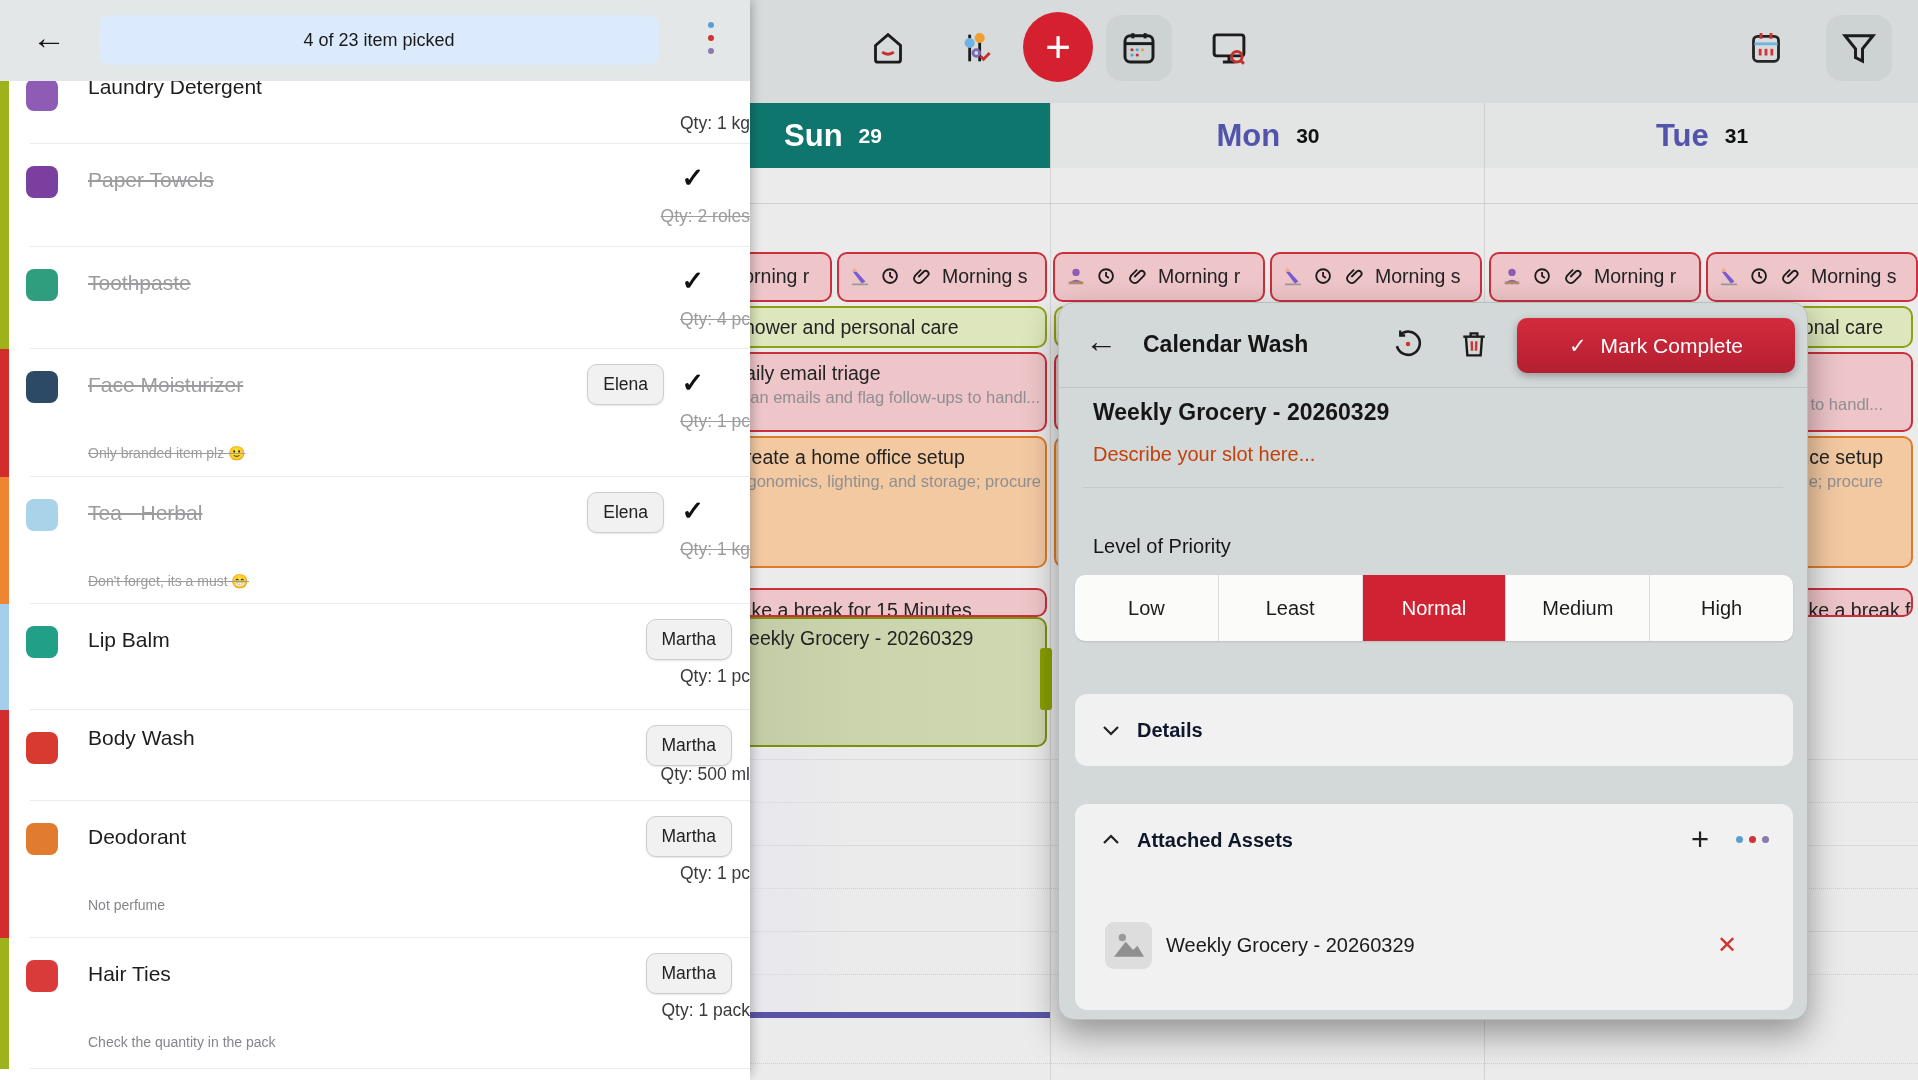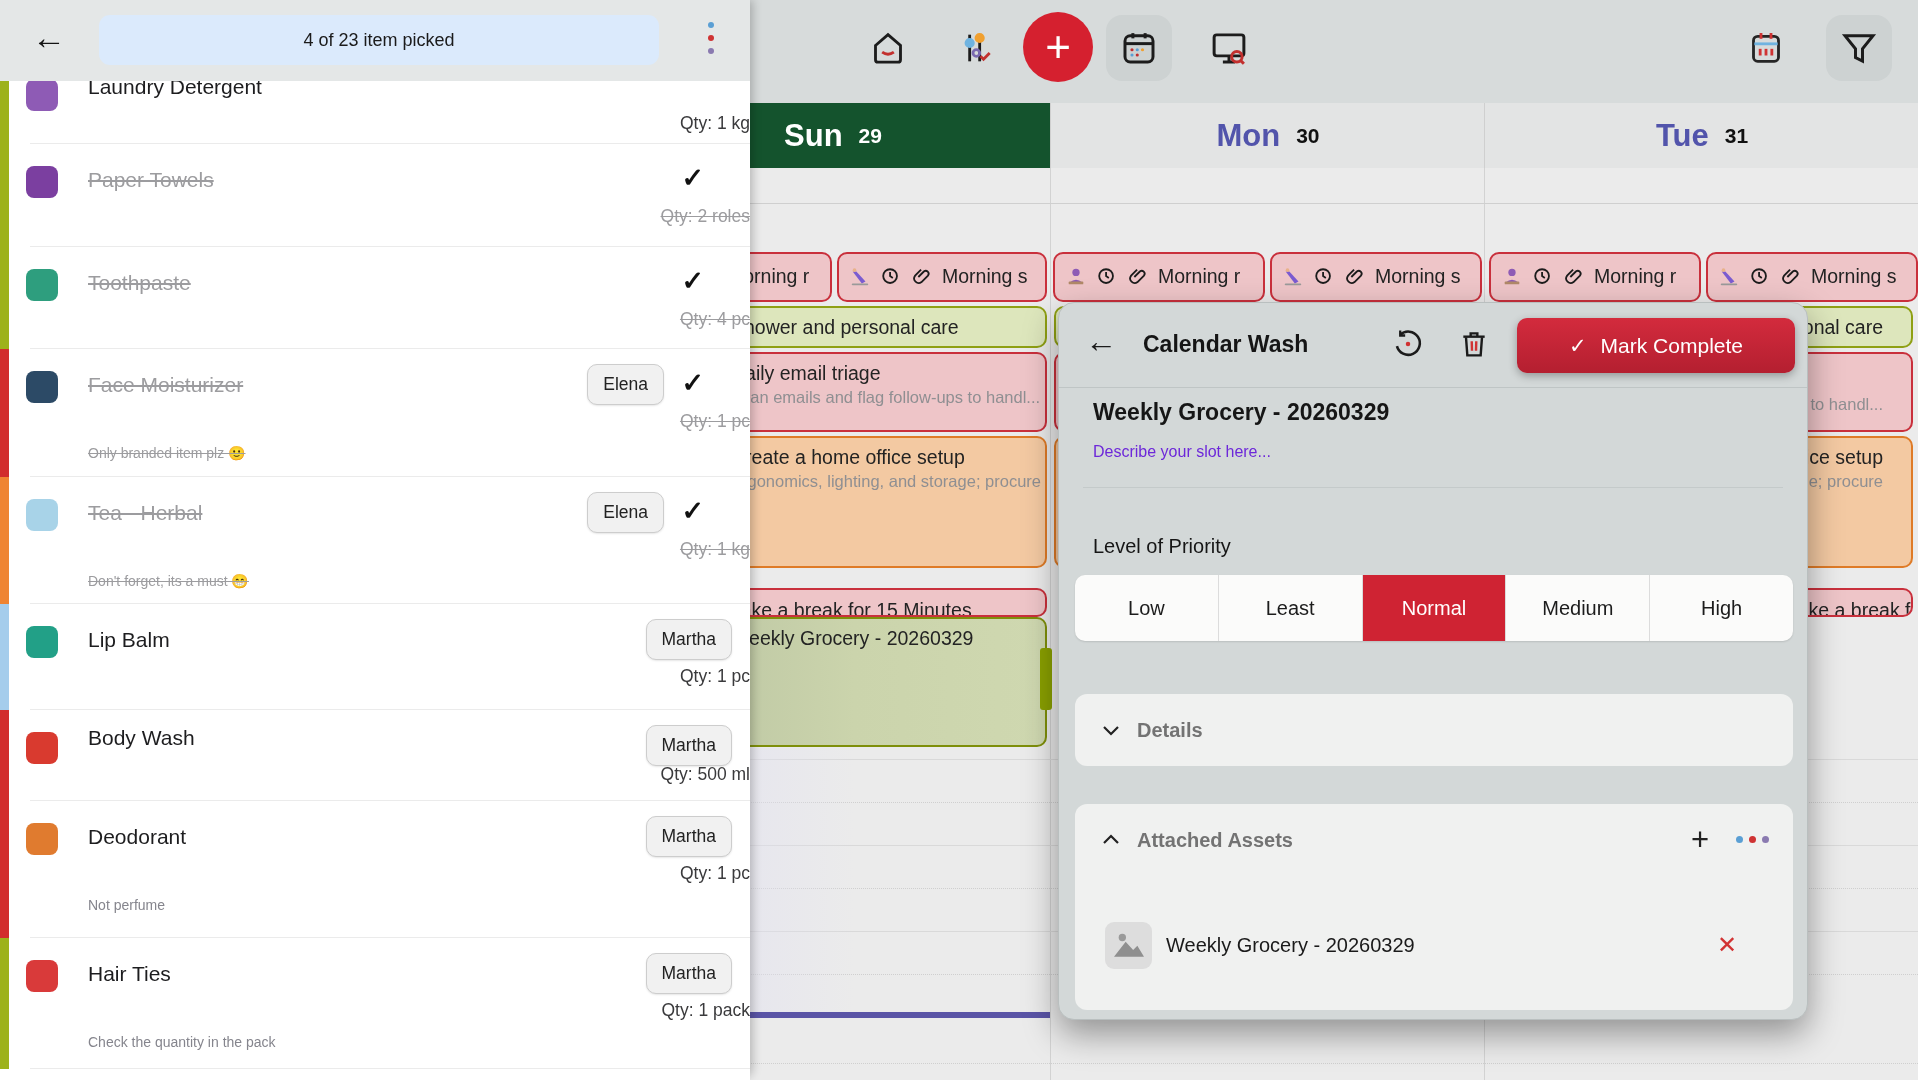--- a/index.html
+++ b/index.html
@@ -6,21 +6,21 @@
   #stage{position:relative;width:1918px;height:1080px;overflow:hidden;background:#d7dbdb;}
   
   #toolbar{position:absolute;left:0;top:0;width:1918px;height:103px;background:#d7dbdb;}
   .tbtn{position:absolute;top:15px;width:66px;height:66px;display:flex;align-items:center;justify-content:center;border-radius:16px;}
   .tbtn.active{background:#cdd2d2;}
   .plusbtn{position:absolute;top:12px;width:70px;height:70px;border-radius:50%;background:#d5202f;display:flex;align-items:center;justify-content:center;color:#fff;font-size:44px;font-weight:300;line-height:1;}
   #dayheader{position:absolute;left:616px;top:103px;width:1302px;height:65px;background:#e3e4e4;border-bottom:1px solid #cfcfcf;}
   .daycol{position:absolute;top:0;height:65px;width:434px;display:flex;align-items:center;justify-content:center;gap:16px;}
   .dayname{font-size:31px;font-weight:bold;color:#5254ab;}
   .daynum{font-size:21px;font-weight:bold;color:#111;}
-  .daycol.today{background:#14532d;}
+  .daycol.today{background:#0f766e;}
   .daycol.today .dayname,.daycol.today .daynum{color:#fff;}
   #calbody{position:absolute;left:616px;top:168px;width:1302px;height:912px;background:#ebebeb;}
   .vline{position:absolute;top:0;bottom:0;width:1px;background:#d2d2d2;}
   .hline{position:absolute;left:0;right:0;height:1px;background:#d9d9d9;}
   .hline.dot{background:none;border-top:1px dotted #cfcfcf;}
   .suntint{position:absolute;left:0;top:580px;width:434px;height:264px;background:linear-gradient(90deg,#e2e1f1 0%,rgba(235,235,235,0) 55%);}
   .purpleline{position:absolute;left:0;top:844px;width:434px;height:6px;background:#5a54a6;}
   
   .ev{position:absolute;border-radius:10px;box-sizing:border-box;overflow:hidden;border:2px solid;}
   .ev.pink{background:#eec5c8;border-color:#c9303c;}
@@ -38,30 +38,30 @@
   .grocery-tab{position:absolute;width:12px;height:62px;background:#8aa000;border-radius:3px;}
   
   #modal{position:absolute;left:1058px;top:302px;width:750px;height:718px;background:#d3d8d8;border-radius:16px;border:1px solid #b9bfbf;box-shadow:0 14px 34px rgba(0,0,0,.38);box-sizing:border-box;}
   .m-header{position:absolute;left:0;top:0;width:100%;height:84px;}
   .m-back{position:absolute;left:26px;top:22px;font-size:32px;color:#1b1b1b;line-height:1;}
   .m-title{position:absolute;left:84px;top:28px;font-size:23px;font-weight:bold;color:#151515;}
   .m-ico{position:absolute;top:22px;width:38px;height:38px;display:flex;align-items:center;justify-content:center;}
   .m-complete{position:absolute;left:458px;top:15px;width:278px;height:55px;border-radius:10px;background:linear-gradient(180deg,#d32b3d,#b41f30);color:#fff;display:flex;align-items:center;justify-content:center;gap:14px;font-size:21px;box-shadow:0 3px 8px rgba(0,0,0,.3);}
   .m-div{position:absolute;left:0;width:100%;height:1px;background:#bfc5c5;}
   .slot-title{position:absolute;left:34px;top:96px;font-size:23px;font-weight:bold;color:#161616;}
-  .slot-desc{position:absolute;left:34px;top:140px;font-size:16px;color:#6d28d9;}
+  .slot-desc{position:absolute;left:34px;top:140px;font-size:20px;color:#c2410c;}
   .m-div2{position:absolute;left:24px;right:24px;top:184px;height:1px;background:#c4caca;}
   .prio-label{position:absolute;left:34px;top:232px;font-size:20px;font-weight:normal;color:#161616;}
   .segctl{position:absolute;left:16px;top:272px;width:718px;height:66px;background:#fbfbfa;border-radius:10px;display:flex;overflow:hidden;box-shadow:0 1px 2px rgba(0,0,0,.12);}
   .seg{flex:1;display:flex;align-items:center;justify-content:center;font-size:20px;color:#1c1c1c;border-right:1px solid #dcdcdc;}
   .seg:last-child{border-right:none;}
   .seg.selected{background:#cf2333;color:#fff;}
   .mcard{position:absolute;left:16px;width:718px;background:#f0f1f0;border-radius:12px;box-sizing:border-box;}
   .card-head{position:relative;height:72px;display:flex;align-items:center;}
-  .card-label{font-size:20px;font-weight:bold;color:#737373;margin-left:62px;}
+  .card-label{font-size:20px;font-weight:bold;color:#0f172a;margin-left:62px;}
   .chev{position:absolute;left:26px;top:28px;}
   .card-plus{position:absolute;right:84px;top:20px;font-size:31px;font-weight:300;color:#222;line-height:1;}
   .card-dots{position:absolute;right:24px;top:32px;display:flex;gap:6px;}
   .card-dots i{width:7px;height:7px;border-radius:50%;display:block;}
   .asset-row{position:absolute;left:14px;top:104px;right:14px;height:74px;display:flex;align-items:center;}
   .thumb{width:47px;height:47px;border-radius:9px;background:#dddddd;margin-left:16px;display:flex;align-items:center;justify-content:center;}
   .asset-name{font-size:20px;color:#1a1a1a;margin-left:14px;}
   .asset-x{position:absolute;right:42px;font-size:24px;color:#d23333;}
   
   #panel{position:absolute;left:0;top:0;width:750px;height:1080px;background:#ffffff;box-shadow:3px 0 10px rgba(0,0,0,.22);border-bottom-right-radius:14px;}

